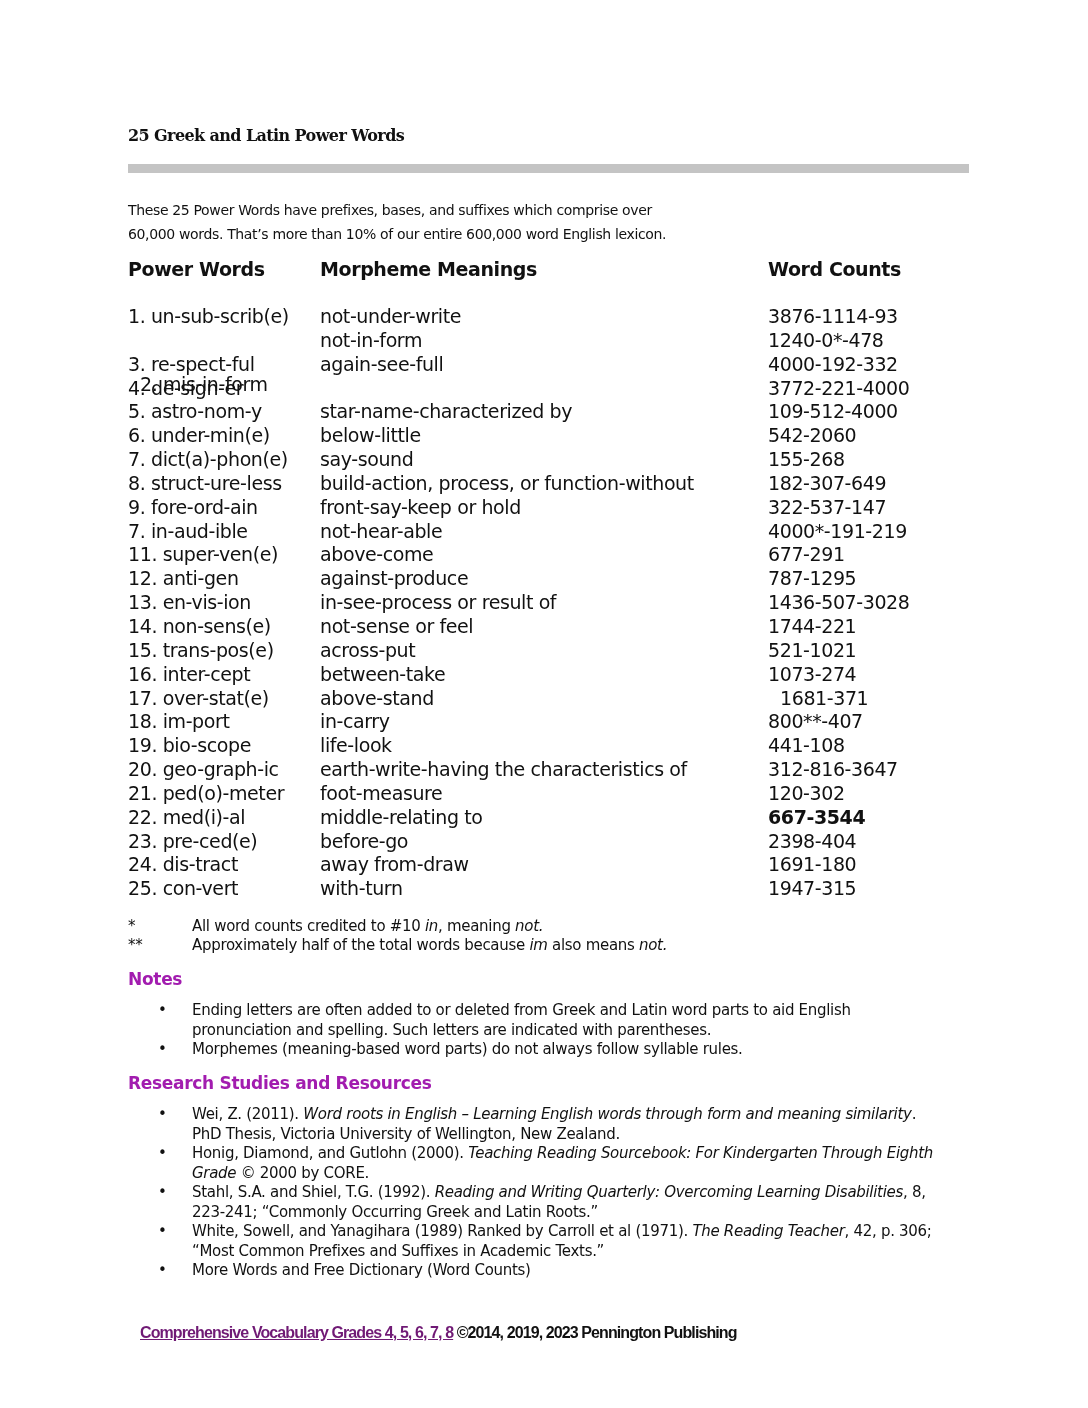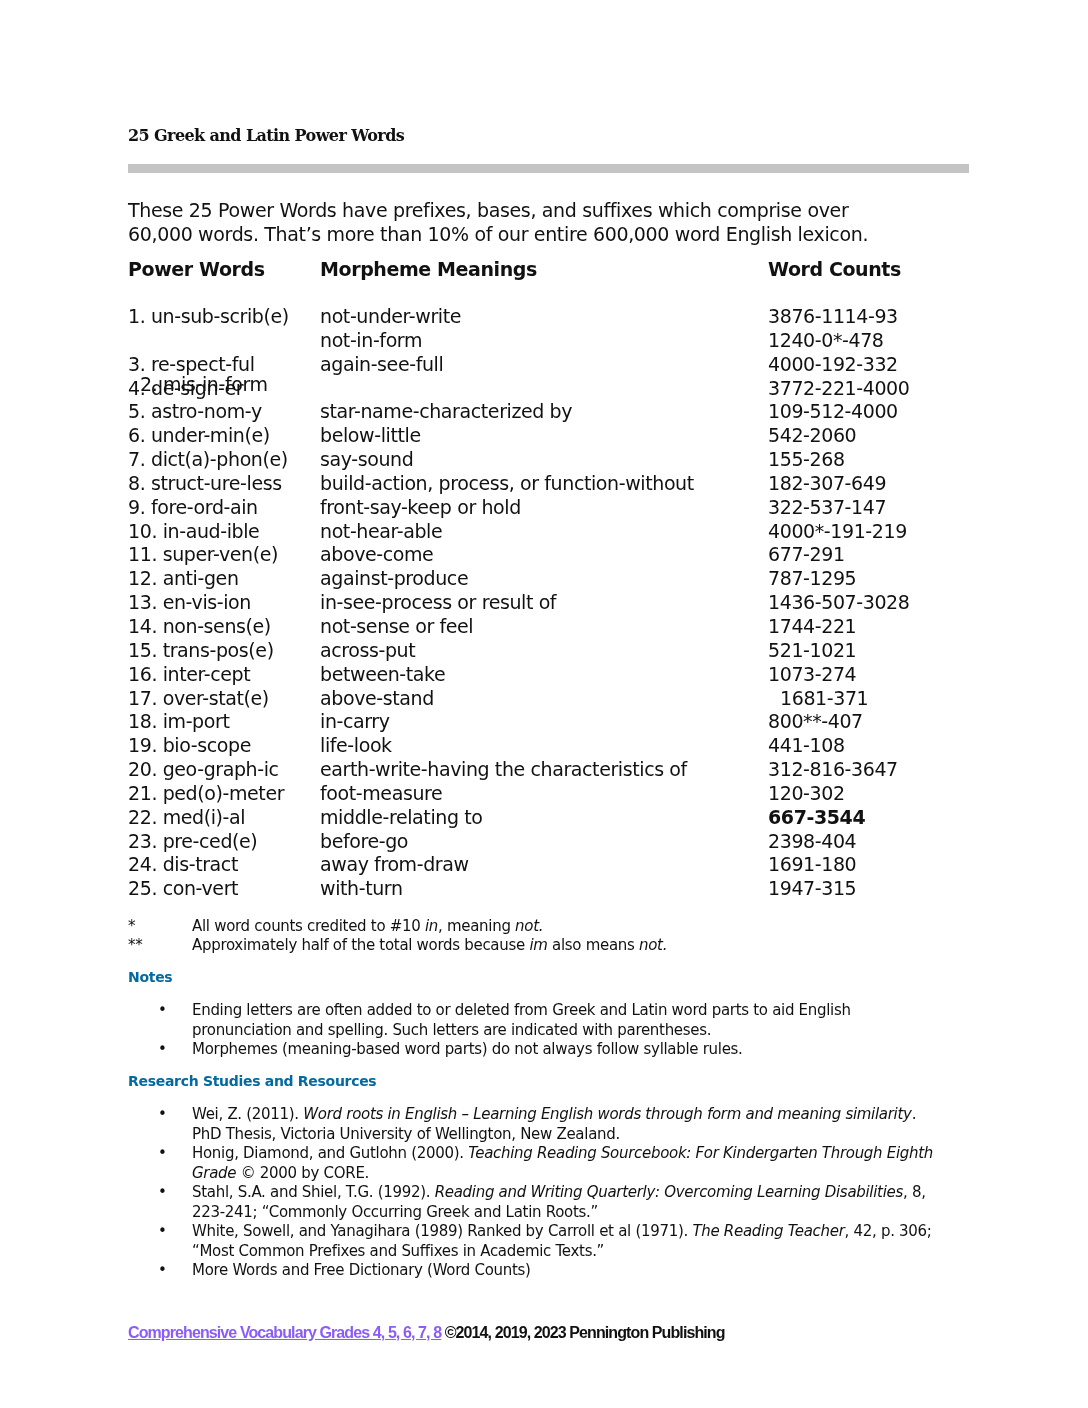--- a/index.html
+++ b/index.html
@@ -9,21 +9,21 @@
     position: absolute; left: 128px; top: 126px;
     font-family: "DejaVu Serif", serif; font-weight: bold; font-size: 16px;
     letter-spacing: -0.6px; color: #111;
   }
   .rule {
     position: absolute; left: 128px; top: 164px; width: 841px; height: 9px;
     background: #c4c4c4;
   }
   .intro {
     position: absolute; left: 128px; top: 198px; width: 840px;
-    font-family: "DejaVu Sans", sans-serif; font-size: 19px; line-height: 24px;
+    font-family: "DejaVu Sans", sans-serif; font-size: 14px; line-height: 24px;
     letter-spacing: -0.35px; color: #111;
   }
   .hdr {
     position: absolute; top: 258px;
     font-family: "DejaVu Sans", sans-serif; font-size: 19px; font-weight: bold;
     letter-spacing: -0.4px; color: #111;
   }
   .col1 { left: 128px; }
   .col2 { left: 320px; }
   .col3 { left: 768px; }
@@ -36,36 +36,36 @@
   .row span { position: absolute; top: 0; white-space: nowrap; }
   .foot {
     position: absolute; left: 128px; width: 840px;
     font-family: "DejaVu Sans", sans-serif; font-size: 15px; line-height: 19px;
     letter-spacing: -0.3px; color: #111;
   }
   .foot .mark { position: absolute; left: 0; }
   .foot .txt { position: absolute; left: 64px; white-space: nowrap; }
   .sub {
     position: absolute; left: 128px;
-    font-family: "DejaVu Sans", sans-serif; font-size: 14px; font-weight: bold;
-    letter-spacing: -0.3px; color: #0369a1;
+    font-family: "DejaVu Sans", sans-serif; font-size: 17px; font-weight: bold;
+    letter-spacing: -0.3px; color: #a21caf;
   }
   .blist { position: absolute; left: 128px; width: 820px; }
   .bitem {
     position: relative; padding-left: 64px;
     font-family: "DejaVu Sans", sans-serif; font-size: 15px; line-height: 19.5px;
     letter-spacing: -0.3px; color: #111;
   }
   .bitem .bullet { position: absolute; left: 30px; top: 0; }
   .footer {
     position: absolute; left: 128px; top: 1324px;
     font-family: "Liberation Sans", sans-serif; font-size: 16px; font-weight: bold;
     letter-spacing: -0.9px; color: #111;
   }
-  .footer a { color: #8b5cf6; text-decoration: underline; }
+  .footer a { color: #701a75; text-decoration: underline; margin-left: 12px; }
 </style>
 </head>
 <body>
 
 <div class="page">
   <div class="title">25 Greek and Latin Power Words</div>
   <div class="rule"></div>
 
   <div class="intro">
     <div>These 25 Power Words have prefixes, bases, and suffixes which comprise over</div>
@@ -115,21 +115,21 @@
         <span class="col1" style="left: 128px;">8. struct-ure-less</span>
         <span class="col2" style="left: 320px;">build-action, process, or function-without</span>
         <span class="col3" style="left: 768px;">182-307-649</span>
       </div>
       <div class="row">
         <span class="col1" style="left: 128px;">9. fore-ord-ain</span>
         <span class="col2" style="left: 320px;">front-say-keep or hold</span>
         <span class="col3" style="left: 768px;">322-537-147</span>
       </div>
       <div class="row">
-        <span class="col1" style="left: 128px;">10. in-aud-ible</span>
+        <span class="col1" style="left: 128px;">7. in-aud-ible</span>
         <span class="col2" style="left: 320px;">not-hear-able</span>
         <span class="col3" style="left: 768px;">4000*-191-219</span>
       </div>
       <div class="row">
         <span class="col1" style="left: 128px;">11. super-ven(e)</span>
         <span class="col2" style="left: 320px;">above-come</span>
         <span class="col3" style="left: 768px;">677-291</span>
       </div>
       <div class="row">
         <span class="col1" style="left: 128px;">12. anti-gen</span>

